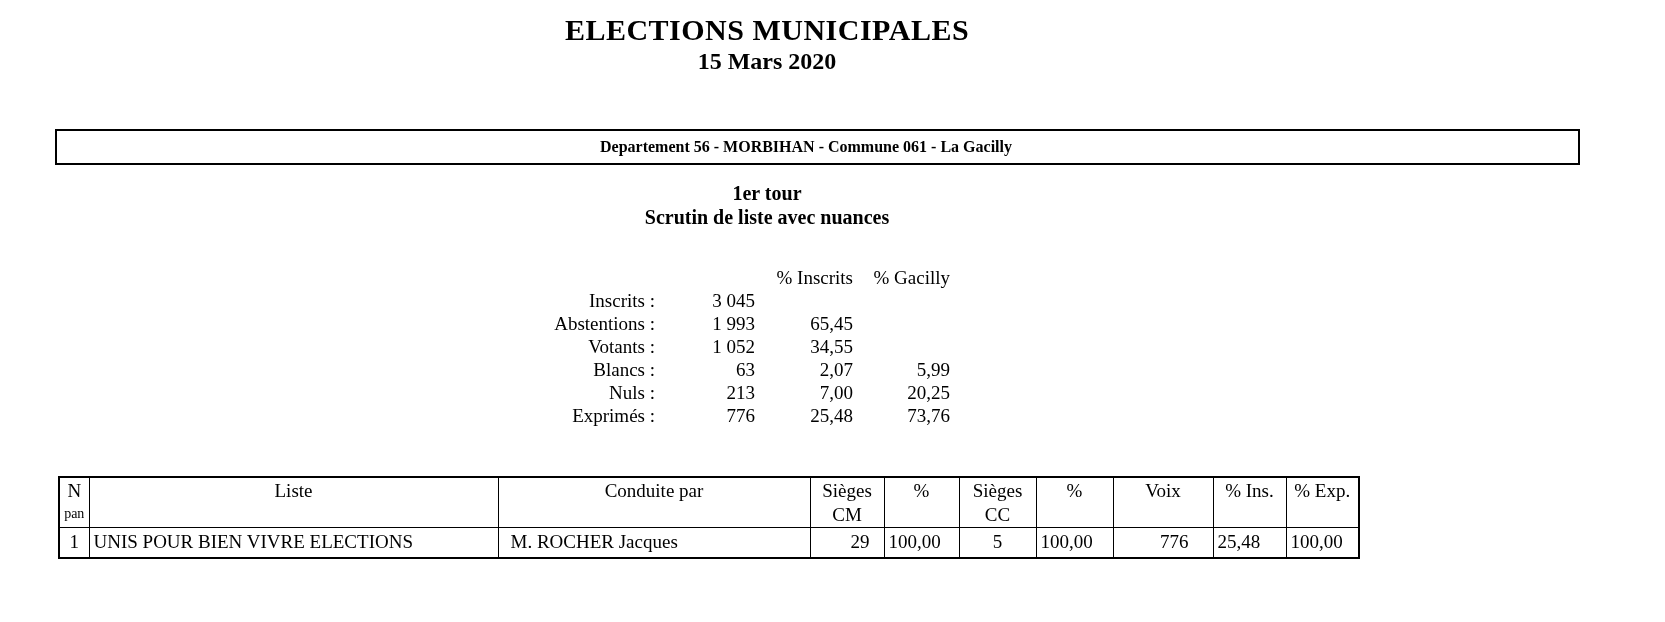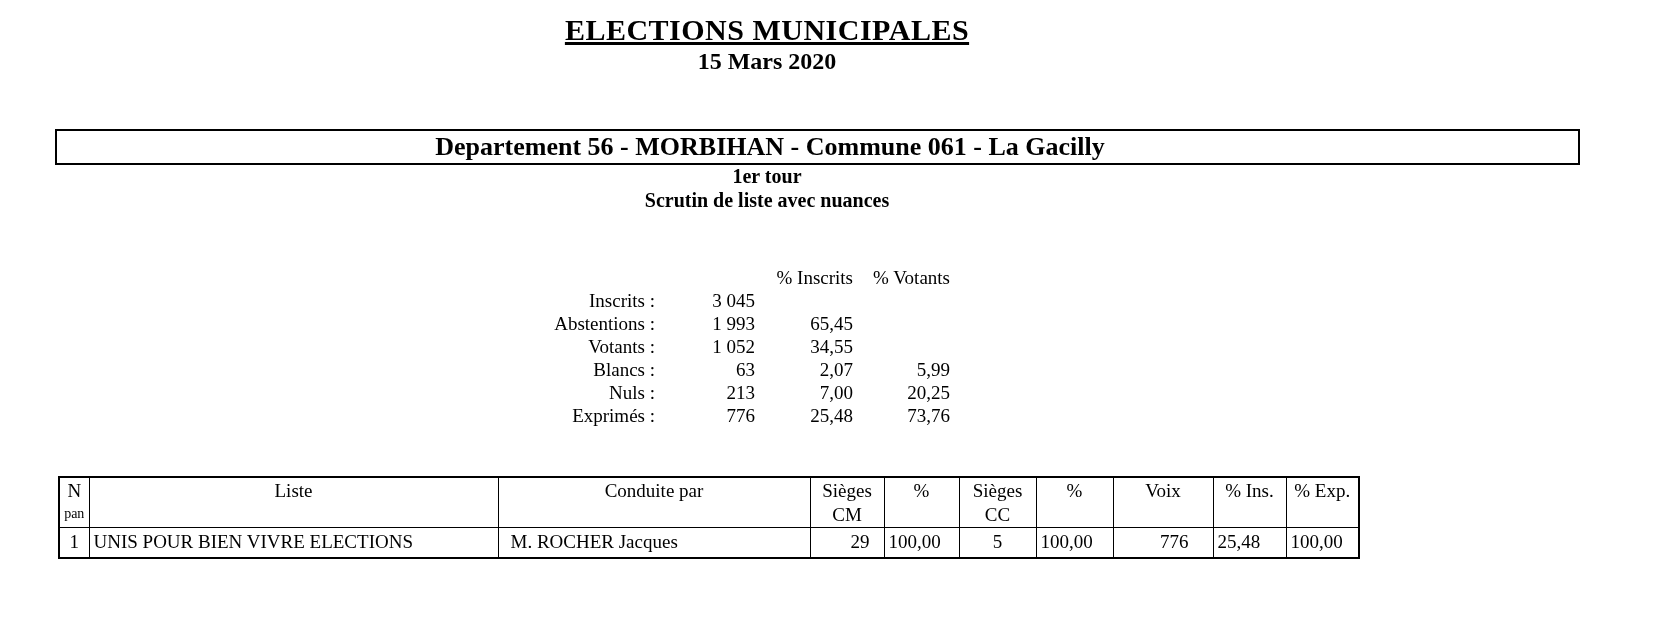--- a/index.html
+++ b/index.html
@@ -8,35 +8,35 @@
     position: relative;
     width: 1665px;
     height: 622px;
     overflow: hidden;
     font-family: "Liberation Serif", "DejaVu Serif", serif;
     color: #000000;
   }
 
   
   .title-block { position: absolute; top: 13px; left: 0; width: 1534px; text-align: center; }
-  .main-title { font-size: 30px; font-weight: bold; line-height: 33px; letter-spacing: 0.5px; text-decoration: underline; }
+  .main-title { font-size: 30px; font-weight: bold; line-height: 33px; letter-spacing: 0.5px; }
   .main-date  { font-size: 24px; font-weight: bold; line-height: 30px; }
 
   
   .dept-box {
     position: absolute; top: 129px; left: 55px; width: 1525px; height: 36px;
     border: 2px solid #000000;
   }
   .dept-inner {
     width: 1426px; text-align: center;
-    font-size: 26px; font-weight: bold; line-height: 31px;
+    font-size: 16px; font-weight: bold; line-height: 31px; margin-left: 36px;
   }
 
   
-  .round-block { position: absolute; top: 164px; left: 0; width: 1534px; text-align: center; }
+  .round-block { position: absolute; top: 181px; left: 0; width: 1534px; text-align: center; }
   .round-line { font-size: 20px; font-weight: bold; line-height: 24px; }
 
   
   .stats { position: absolute; top: 266px; left: 455px; }
   .stats table { border-collapse: collapse; }
   .stats td { height: 23px; font-size: 19px; text-align: right; vertical-align: bottom; white-space: nowrap; }
   .stats .col-label { width: 200px; }
   .stats .col-value { width: 100px; }
   .stats .col-pi    { width: 98px; margin-top: 40px; }
   .stats .col-pv    { width: 97px; }
@@ -72,21 +72,21 @@
   <div class="round-line">Scrutin de liste avec nuances</div>
 </div>
 
 <div class="stats">
   <table>
     <tbody>
         <tr>
       <td class="col-label"></td>
       <td class="col-value"></td>
       <td class="col-pi">% Inscrits</td>
-      <td class="col-pv">% Votants</td>
+      <td class="col-pv">% Gacilly</td>
     </tr>
     <tr>
       <td class="col-label">Inscrits :</td>
       <td class="col-value">3 045</td>
       <td class="col-pi"></td>
       <td class="col-pv"></td>
     </tr>
     <tr>
       <td class="col-label">Abstentions :</td>
       <td class="col-value">1 993</td>

